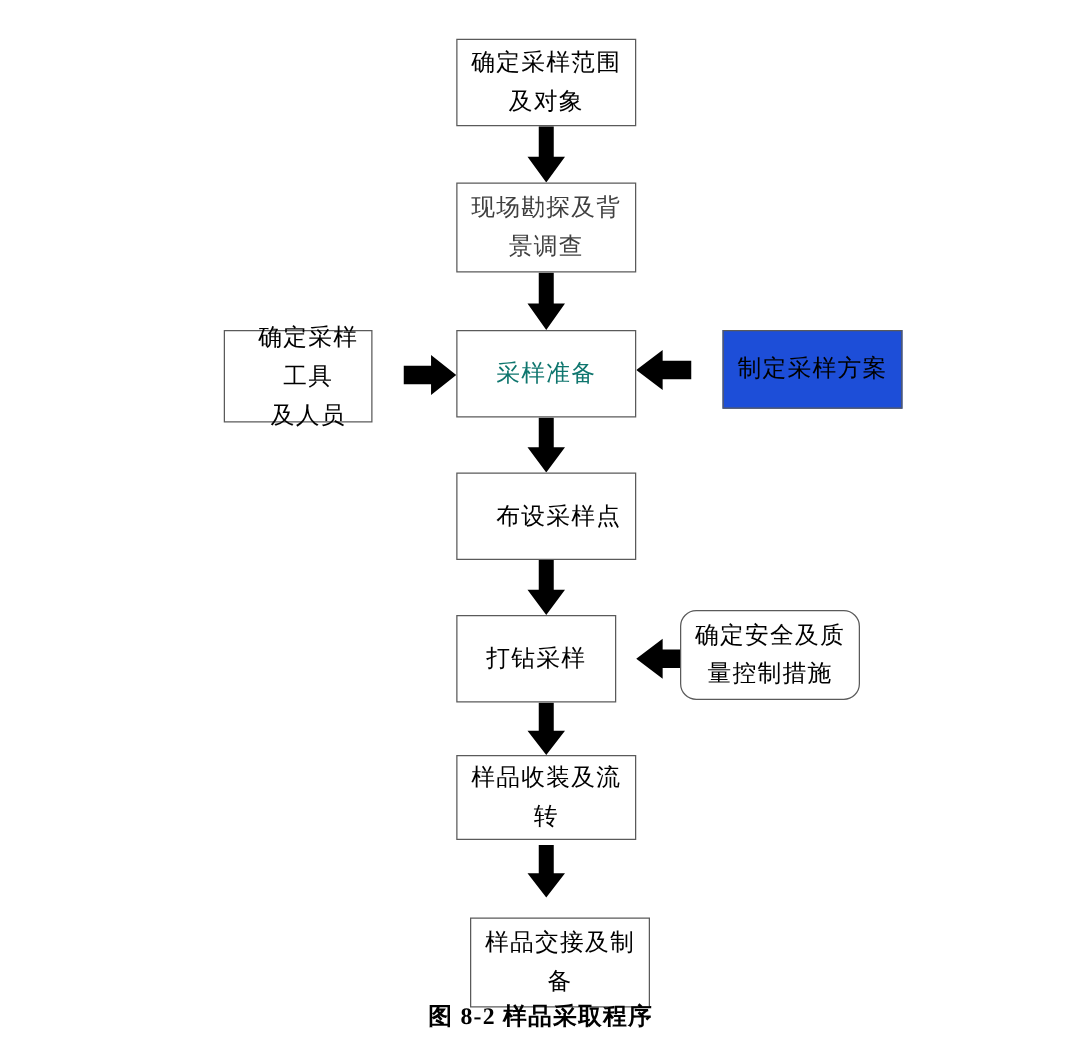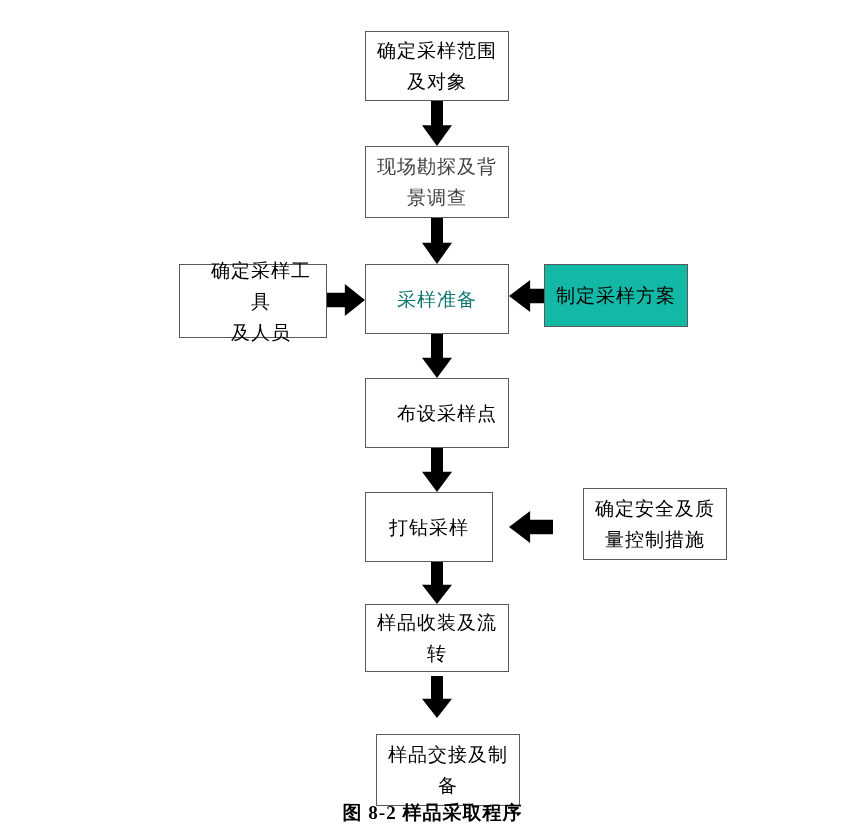--- a/index.html
+++ b/index.html
@@ -106,37 +106,37 @@
       </svg>
     </div>
     <div class="node" style="left: 365px; top: 31px; width: 144px; height: 70px; border-color: rgb(90, 90, 90); background: rgb(255, 255, 255); color: rgb(0, 0, 0);">
       <span class="node-label">确定采样范围
 及对象</span>
     </div>
     <div class="node" style="left: 365px; top: 146px; width: 144px; height: 72px; border-color: rgb(90, 90, 90); background: rgb(255, 255, 255); color: #404040;">
       <span class="node-label">现场勘探及背
 景调查</span>
     </div>
-    <div class="node" style="left: 179px; top: 264px; width: 148px; height: 74px; border-color: rgb(90, 90, 90); background: rgb(255, 255, 255); color: rgb(0, 0, 0); padding-left: 16px;">
+    <div class="node" style="left: 179px; top: 264px; width: 119px; height: 74px; border-color: rgb(90, 90, 90); background: rgb(255, 255, 255); color: rgb(0, 0, 0); padding-left: 16px;">
       <span class="node-label">确定采样工具
 及人员</span>
     </div>
     <div class="node" style="left: 365px; top: 264px; width: 144px; height: 70px; border-color: rgb(90, 90, 90); background: rgb(255, 255, 255); color: #0f766e;">
       <span class="node-label">采样准备</span>
     </div>
-    <div class="node" style="left: 544px; top: 264px; width: 144px; height: 63px; border-color: rgb(90, 90, 90); background: #14b8a6; color: rgb(0, 0, 0);">
+    <div class="node" style="left: 578px; top: 264px; width: 144px; height: 63px; border-color: rgb(90, 90, 90); background: #1d4ed8; color: rgb(0, 0, 0);">
       <span class="node-label">制定采样方案</span>
     </div>
     <div class="node" style="left: 365px; top: 378px; width: 144px; height: 70px; border-color: rgb(90, 90, 90); background: rgb(255, 255, 255); color: rgb(0, 0, 0); padding-left: 20px;">
       <span class="node-label">布设采样点</span>
     </div>
     <div class="node" style="left: 365px; top: 492px; width: 128px; height: 70px; border-color: rgb(90, 90, 90); background: rgb(255, 255, 255); color: rgb(0, 0, 0);">
       <span class="node-label">打钻采样</span>
     </div>
-    <div class="node" style="left: 583px; top: 488px; width: 144px; height: 72px; border-color: rgb(90, 90, 90); background: rgb(255, 255, 255); color: rgb(0, 0, 0);">
+    <div class="node" style="left: 544px; top: 488px; width: 144px; height: 72px; border-color: rgb(90, 90, 90); background: rgb(255, 255, 255); color: rgb(0, 0, 0); border-radius: 13px;">
       <span class="node-label">确定安全及质
 量控制措施</span>
     </div>
     <div class="node" style="left: 365px; top: 604px; width: 144px; height: 68px; border-color: rgb(90, 90, 90); background: rgb(255, 255, 255); color: rgb(0, 0, 0);">
       <span class="node-label">样品收装及流
 转</span>
     </div>
     <div class="node" style="left: 376px; top: 718px; width: 144px; height: 72px; border-color: rgb(90, 90, 90); background: rgb(255, 255, 255); color: rgb(0, 0, 0); margin-top: 16px;">
       <span class="node-label">样品交接及制
 备</span>

